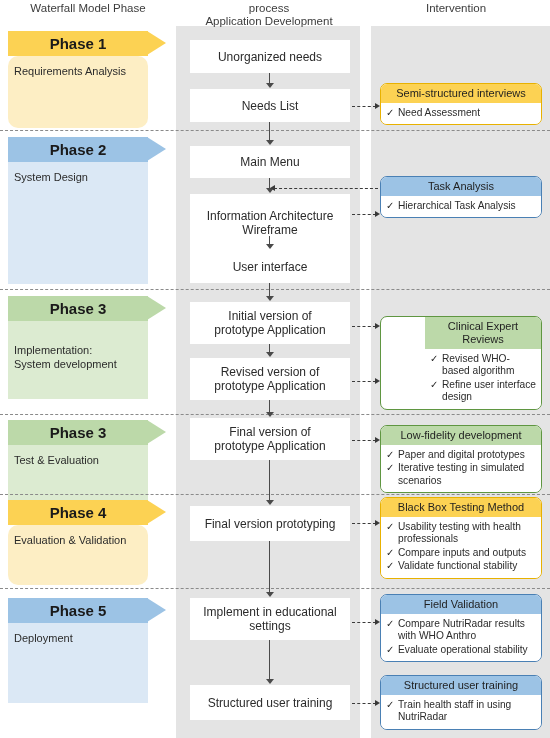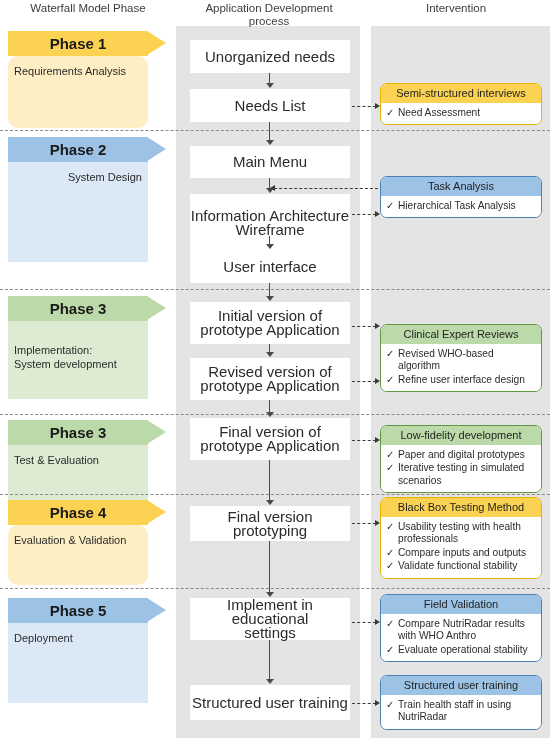--- a/index.html
+++ b/index.html
@@ -102,21 +102,21 @@
   .proc-box {
     position: absolute;
     left: 190px;
     width: 160px;
     box-sizing: border-box;
     background: #ffffff;
     display: flex;
     align-items: center;
     justify-content: center;
     text-align: center;
-    font-size: 15px;
+    font-size: 12px;
     color: #2b2b2b;
     line-height: 14px;
   }
 
   
   .vline {
     position: absolute;
     left: 269px;
     width: 1.4px;
     background: #4a4a4a;
@@ -207,43 +207,43 @@
 </head>
 <body>
 
 <div id="page">
 
   <div id="bg-center" class="col-bg"></div>
   <div id="bg-right" class="col-bg"></div>
 
   <div id="hdr-waterfall" class="col-header">Waterfall Model Phase</div>
   <div id="hdr-appdev" class="col-header">
+    <div>process</div>
     <div>Application Development</div>
-    <div>process</div>
   </div>
   <div id="hdr-interv" class="col-header">Intervention</div>
 
   <div class="phase-block c-yellow" style="top:31px;">
     <div class="phase-banner">
       <div class="banner-bg"></div>
       <div class="banner-arrow"></div>
       <div class="banner-text">Phase 1</div>
     </div>
     <div class="phase-body" style="height:72px;">
       <div>Requirements Analysis</div>
     </div>
   </div>
 
   <div class="phase-block c-blue" style="top:137px;">
     <div class="phase-banner">
       <div class="banner-bg"></div>
       <div class="banner-arrow"></div>
       <div class="banner-text">Phase 2</div>
     </div>
-    <div class="phase-body" style="height:100px;text-align:right;">
+    <div class="phase-body" style="height:122px;">
       <div>System Design</div>
     </div>
   </div>
 
   <div class="phase-block c-green" style="top:296px;">
     <div class="phase-banner">
       <div class="banner-bg"></div>
       <div class="banner-arrow"></div>
       <div class="banner-text">Phase 3</div>
     </div>
@@ -379,21 +379,21 @@
   <div class="iv-card iv-blue" style="top:176px;">
     <div class="iv-title">Task Analysis</div>
     <div class="iv-body">
       <div class="iv-item">
         <span class="tick">✓</span>
         <span>Hierarchical Task Analysis</span>
       </div>
     </div>
   </div>
 
-  <div class="iv-card iv-green" style="top:324px;">
+  <div class="iv-card iv-green" style="top:316px;padding-left:44px;">
     <div class="iv-title">Clinical Expert Reviews</div>
     <div class="iv-body">
       <div class="iv-item">
         <span class="tick">✓</span>
         <span>Revised WHO-based algorithm</span>
       </div>
       <div class="iv-item">
         <span class="tick">✓</span>
         <span>Refine user interface design</span>
       </div>

